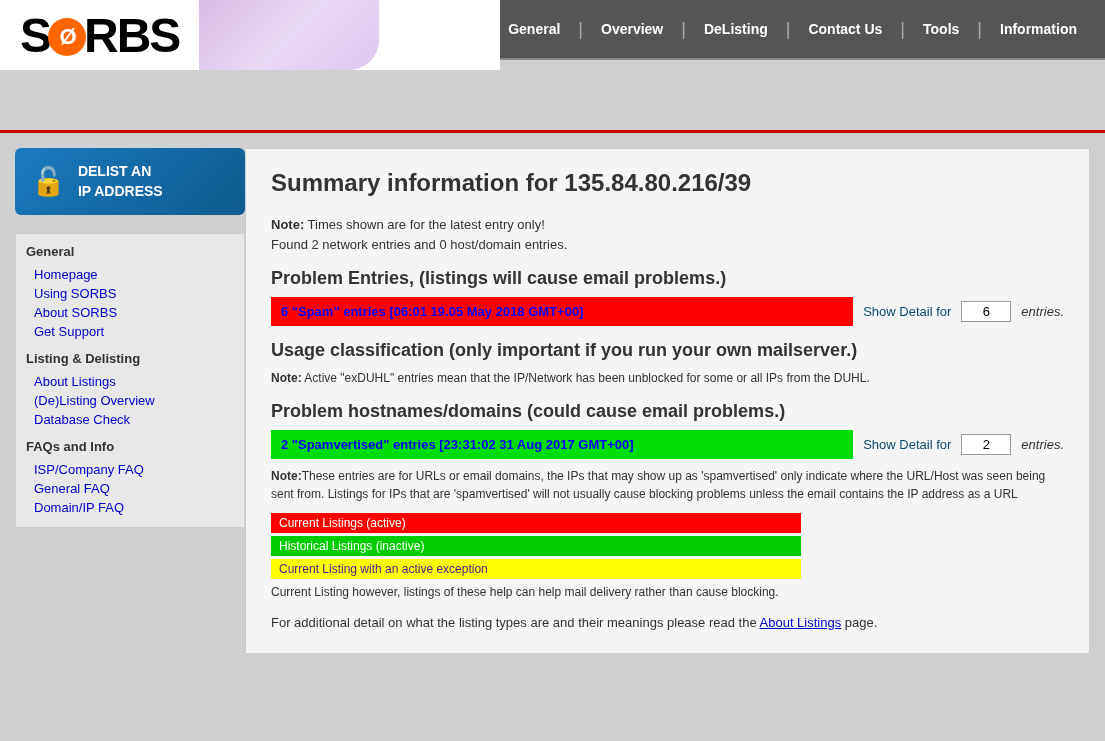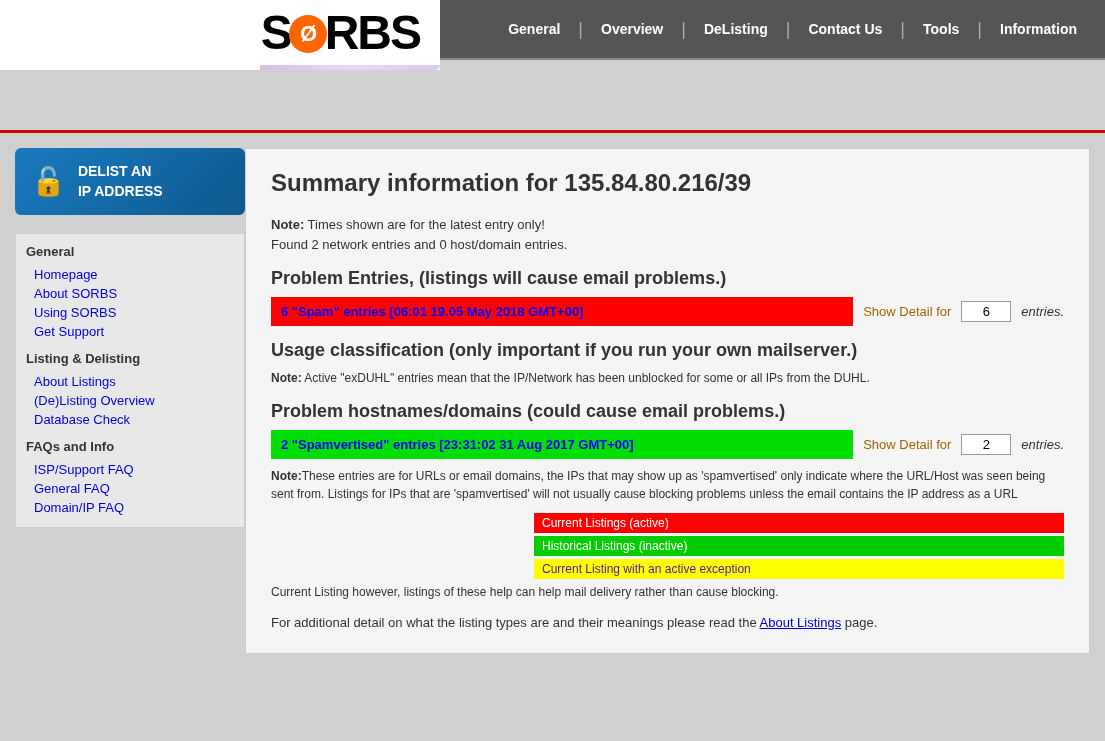--- a/index.html
+++ b/index.html
@@ -159,21 +159,21 @@
       padding: 7px 10px;
       font-size: 13px;
       font-weight: bold;
       cursor: pointer;
     }
     .entry-bar.red { background: #f00; color: #00f; }
     .entry-bar.green { background: #0d0; color: #00f; }
 
     .show-detail-label {
       font-size: 13px;
-      color: #a16207;
+      color: #0c4a6e;
       white-space: nowrap;
     }
     .entries-input {
       width: 50px;
       border: 1px solid #999;
       padding: 2px 4px;
       font-size: 13px;
       text-align: center;
     }
     .entries-label {
@@ -188,21 +188,20 @@
       margin-bottom: 10px;
       line-height: 1.5;
     }
     .sub-note strong { font-weight: bold; }
 
     .legend-row {
       display: flex;
       align-items: center;
       gap: 0;
       margin-bottom: 3px;
-      justify-content: flex-end;
     }
     .legend-bar {
       width: 530px;
       padding: 3px 8px;
       font-size: 12px;
       font-weight: normal;
     }
     .legend-bar.red-l { background: #f00; color: #fff; }
     .legend-bar.green-l { background: #0c0; color: #fff; }
     .legend-bar.yellow-l { background: #ff0; color: #4c1d95; }
@@ -217,21 +216,21 @@
 
     .about-listings-section {
       margin-top: 12px;
     }
   </style>
 </head>
 <body>
 
 <div class="top-nav">
 
-  <div style="position:absolute; left:0; top:0; height:70px; width:440px; background:#fff; z-index:10; display:flex; align-items:flex-end;flex-direction:column;">
+  <div style="position:absolute; left:0; top:0; height:70px; width:500px; background:#fff; z-index:10; display:flex; align-items:center;">
     <div class="logo">
       <span>S</span><span class="circle">Ø</span><span>RBS</span>
     </div>
 
     <div style="width:180px; height:70px; background: linear-gradient(135deg, #c8a0d8 0%, #e0c8f0 50%, #d0b0e8 100%); opacity:0.7; border-radius: 0 0 30px 0;"></div>
   </div>
 
   <div class="nav-items">
     <a class="nav-item">General</a>
     <span class="nav-separator">|</span>
@@ -258,31 +257,31 @@
       <div class="delist-text">
         <div>DELIST AN</div>
         <div>IP ADDRESS</div>
       </div>
     </div>
 
     <div class="sidebar-nav">
 
       <div class="sidebar-section-title">General</div>
       <a class="sidebar-link">Homepage</a>
+      <a class="sidebar-link">Using SORBS</a>
       <a class="sidebar-link">About SORBS</a>
-      <a class="sidebar-link">Using SORBS</a>
       <a class="sidebar-link">Get Support</a>
 
       <div class="sidebar-section-title">Listing &amp; Delisting</div>
       <a class="sidebar-link">About Listings</a>
       <a class="sidebar-link">(De)Listing Overview</a>
       <a class="sidebar-link">Database Check</a>
 
       <div class="sidebar-section-title">FAQs and Info</div>
-      <a class="sidebar-link">ISP/Support FAQ</a>
+      <a class="sidebar-link">ISP/Company FAQ</a>
       <a class="sidebar-link">General FAQ</a>
       <a class="sidebar-link">Domain/IP FAQ</a>
     </div>
   </div>
 
   <div class="content">
 
     <div class="page-title">Summary information for 135.84.80.216/39</div>
 
     <div class="note-text">

